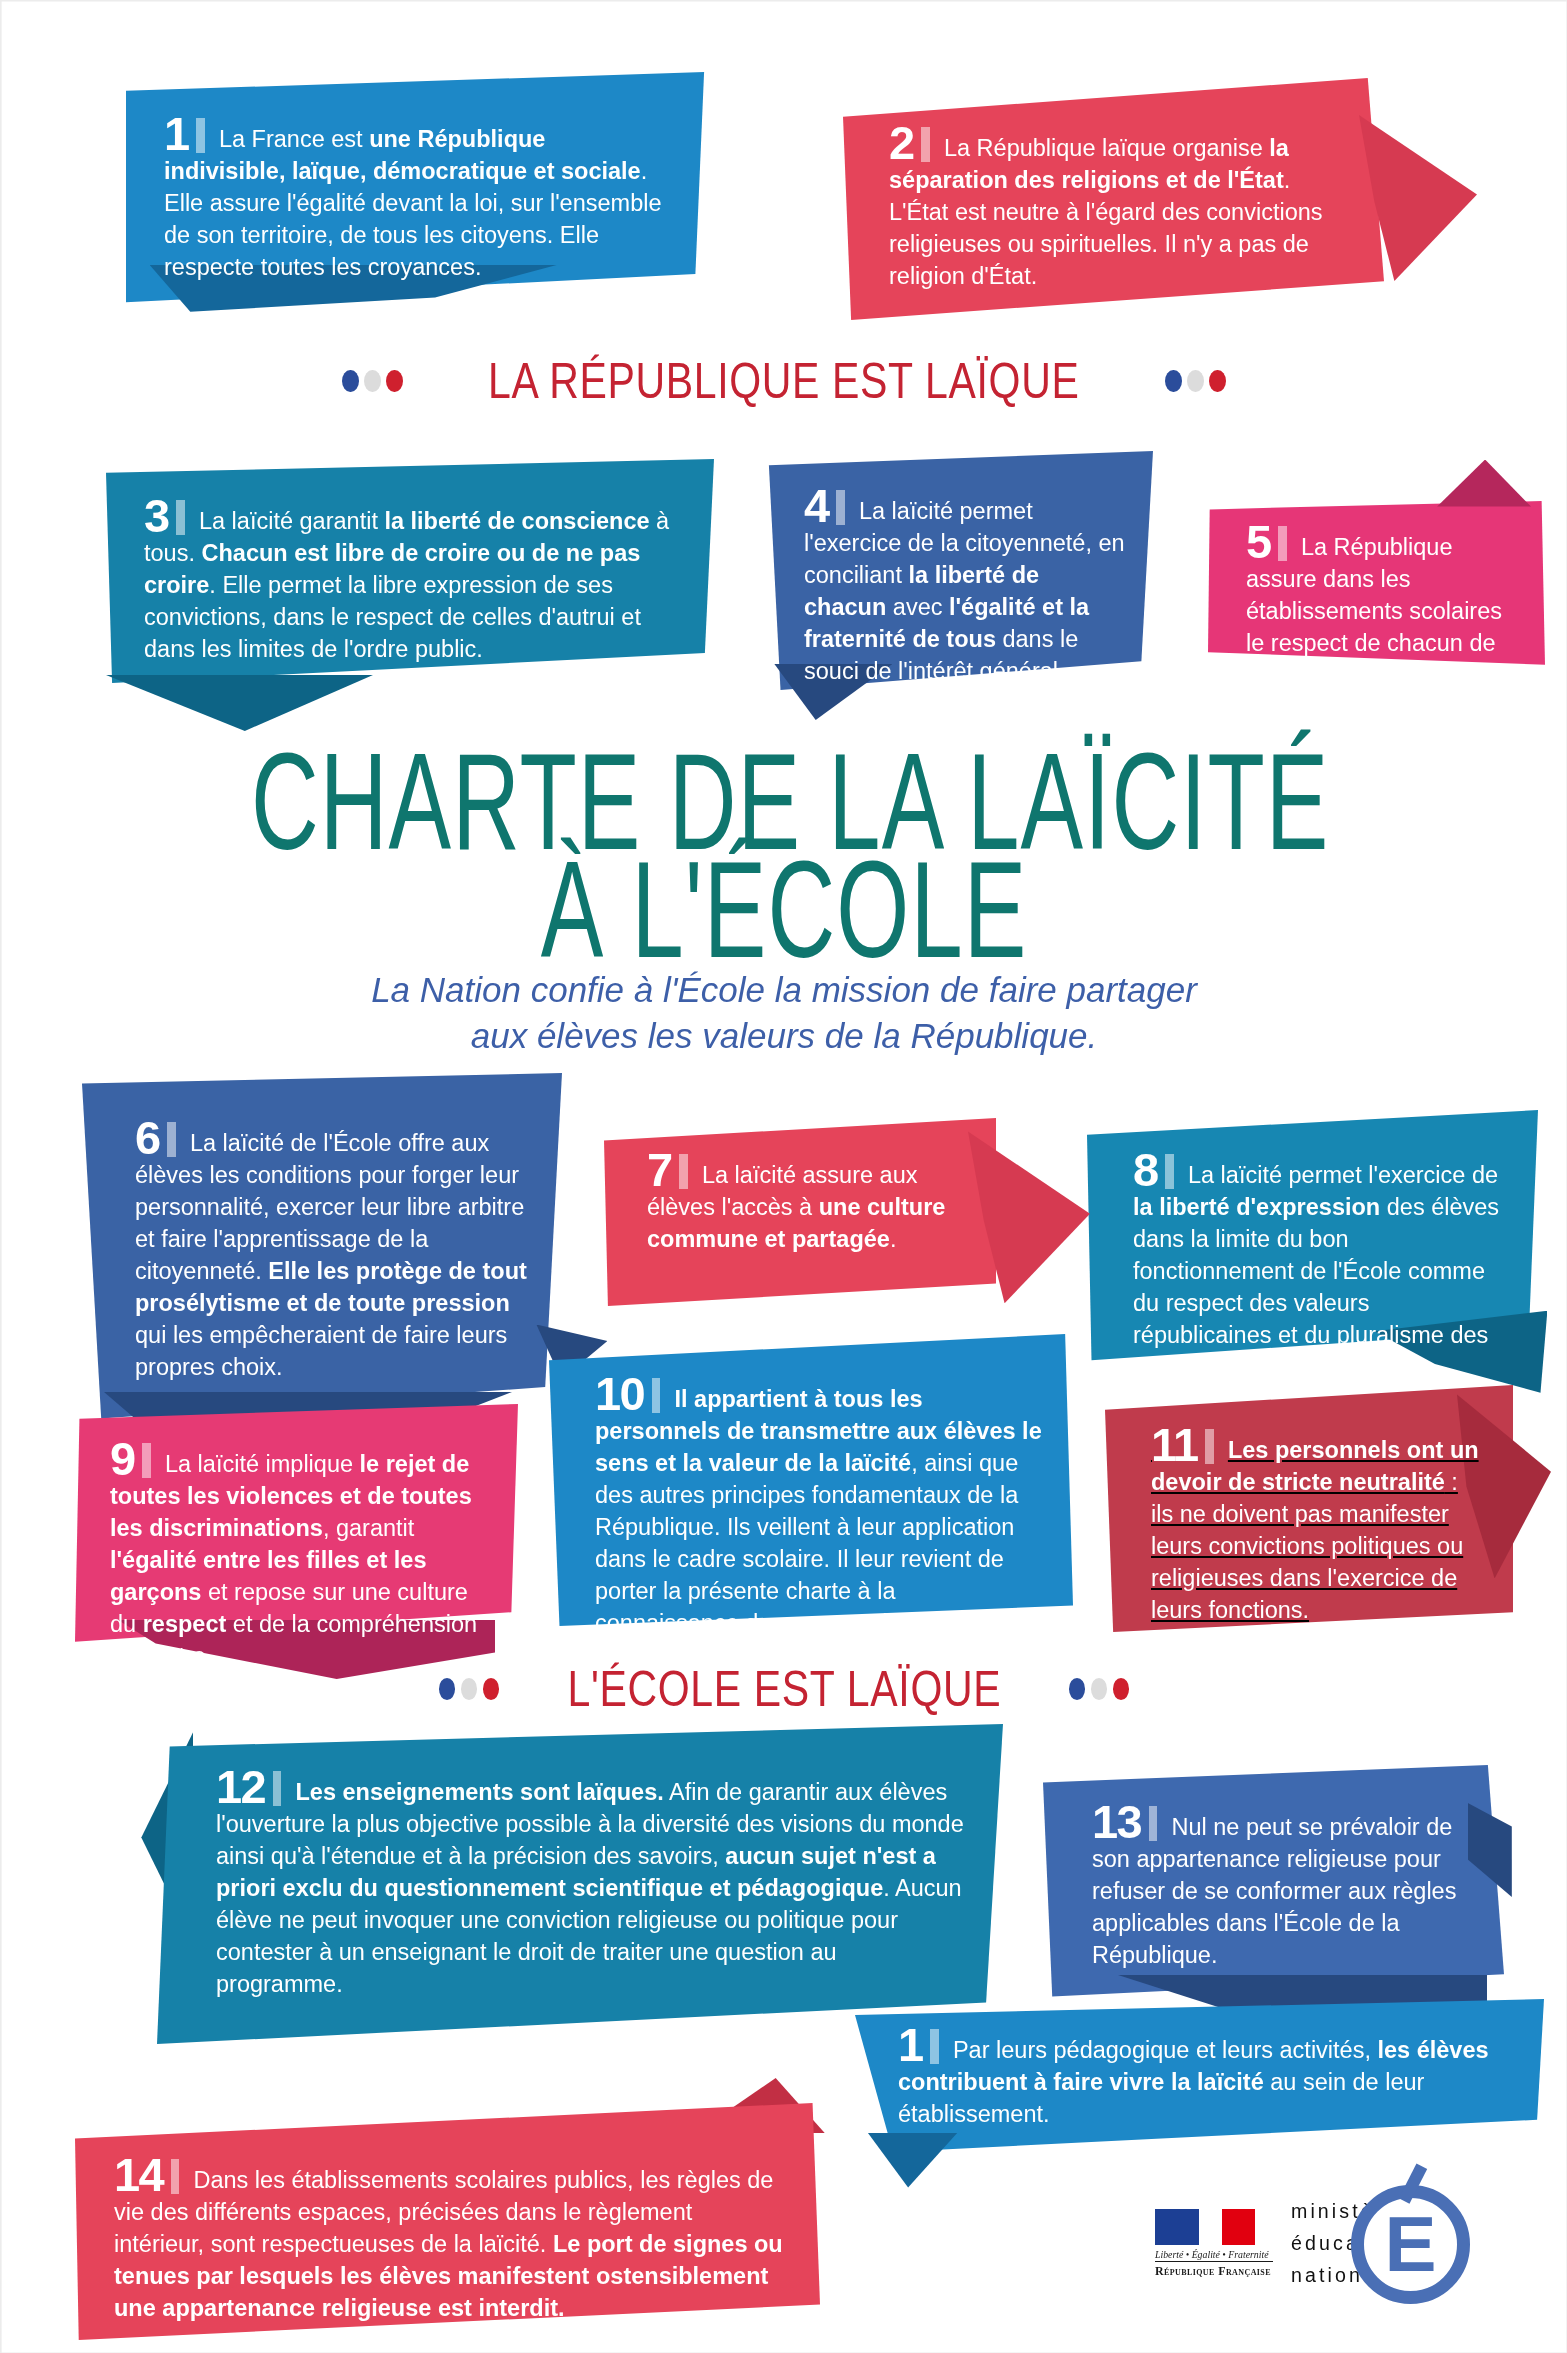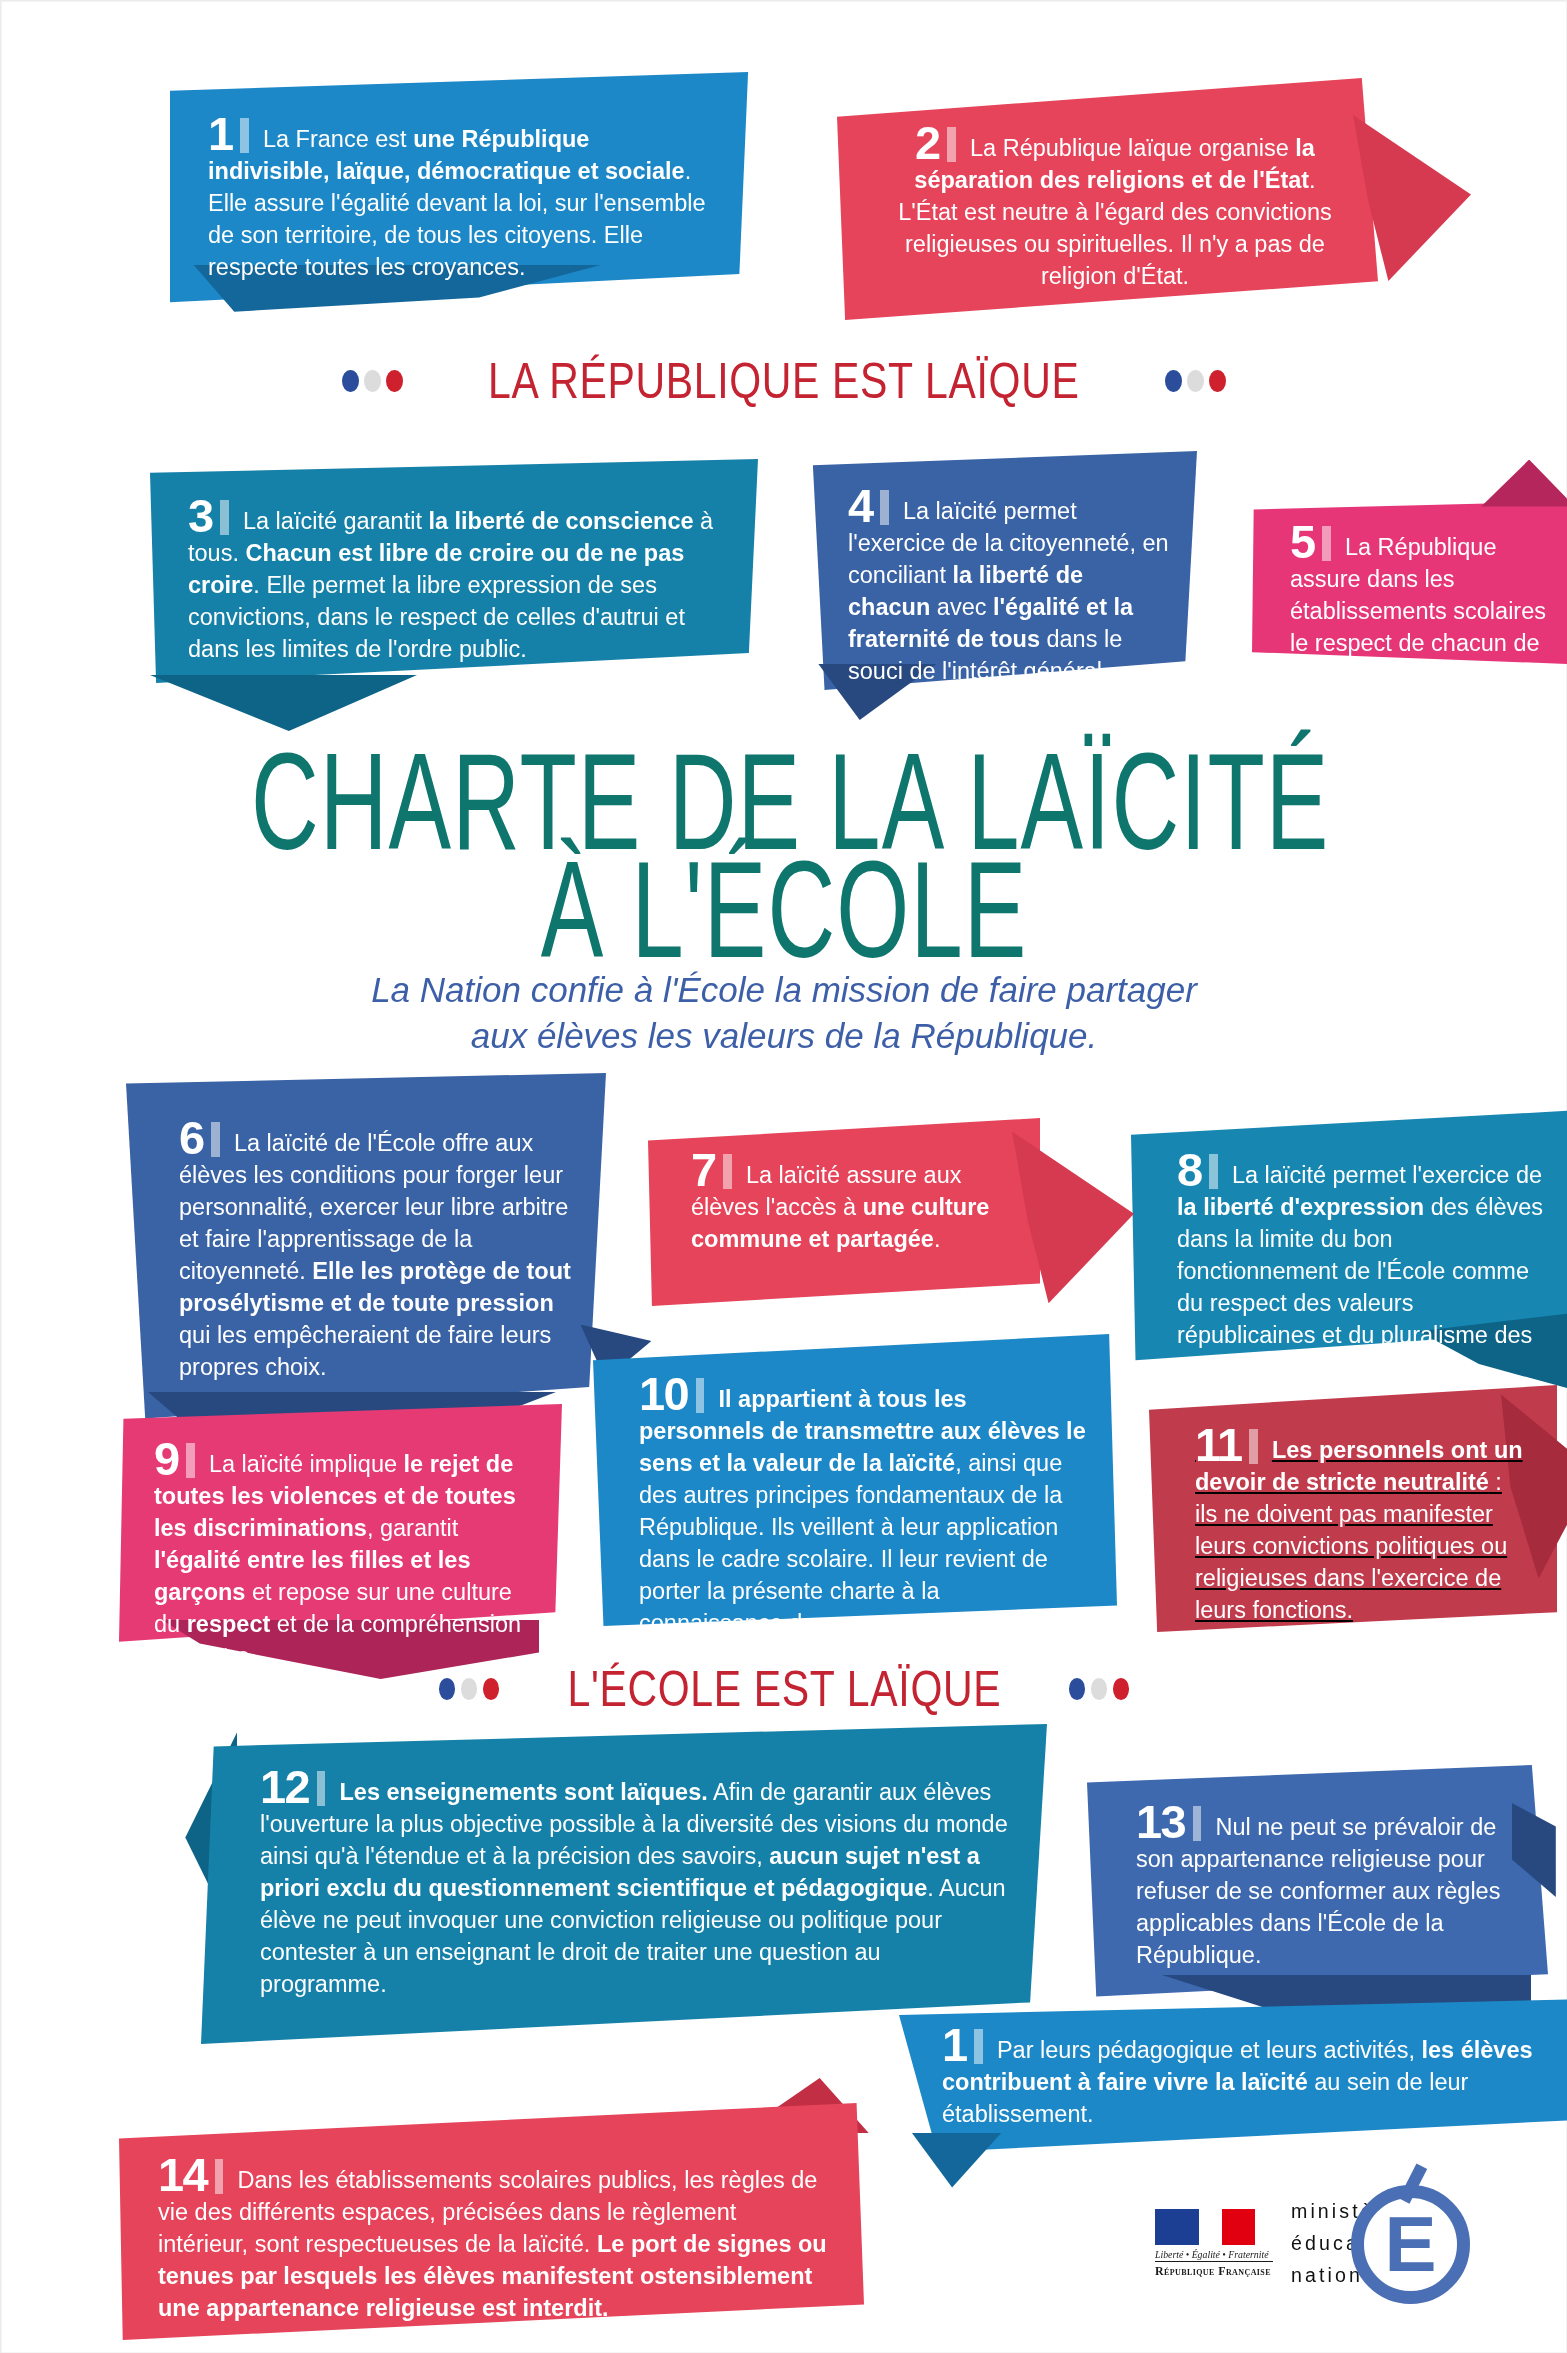--- a/index.html
+++ b/index.html
@@ -1,18 +1,18 @@
 <!DOCTYPE html>
 <html lang="fr" style="font-size:12.6px"><head>
 <meta charset="utf-8">
 <style>
   html,body{margin:0;padding:0;background:#fff;}
   .poster{position:relative;width:1568px;height:2354px;background:#ffffff;overflow:hidden;
           font-family:"Liberation Sans", sans-serif; box-shadow:inset 0 0 0 1.6px #ececec;}
-  .banner{position:absolute;margin-left:44px;}
+  .banner{position:absolute;}
   .bg{position:absolute;left:0;top:0;right:0;bottom:0;}
   .fold{position:absolute;}
   .content{position:relative;color:#fff;font-size:23.5px;line-height:32px;z-index:2;}
   .content .b{font-weight:700;}
   .num{font-weight:700;font-size:47px;line-height:0;margin-right:7.8px;vertical-align:-3.1px;letter-spacing:-1.6px;}
   .numbar{display:inline-block;width:8.6px;height:35px;background:rgba(255,255,255,.5);
           margin-right:14px;vertical-align:-6.3px;}
   .arrow{position:absolute;z-index:1;}
   
   .sect{position:absolute;left:0;width:100%;display:flex;align-items:center;justify-content:center;gap:20.4px;}
@@ -49,21 +49,21 @@
 <div class="poster">
 
   <div class="banner" style="left:126px;top:72px;width:581px;height:235px;">
     <div class="bg" style="clip-path: polygon(0px 8%, 99.5% 0px, 98% 86%, 0px 98%); background-color: rgb(29, 136, 199);"></div>
     <div class="fold" style="left: 23.5px; bottom: -4.7px; width: 408px; height: 47px; clip-path: polygon(0px 0px, 100% 0px, 70% 70%, 10% 100%); z-index: 0; background-color: rgb(20, 103, 155);"></div>
     <div class="content" style="padding:46px 35px 0 38px;">
       <span class="num">1</span><span class="numbar"></span><span><span>La France est </span><span class="b">une République indivisible, laïque, démocratique et sociale</span><span>. Elle assure l'égalité devant la loi, sur l'ensemble de son territoire, de tous les citoyens. Elle respecte toutes les croyances.</span></span>
     </div>
   </div>
 
-  <div class="banner" style="left:793px;top:78px;width:541px;height:242px;text-align:center;">
+  <div class="banner" style="left:843px;top:78px;width:541px;height:242px;">
     <div class="bg" style="clip-path: polygon(0px 16%, 97% 0px, 100% 84%, 1.5% 100%); background-color: rgb(229, 68, 90);"></div>
     <div class="arrow" style="right: -93px; top: 30px; width: 118px; height: 173px; clip-path: polygon(0px 4%, 100% 50%, 30% 100%, 13% 54%); background-color: rgb(214, 58, 81);"></div>
     <div class="content" style="padding:49px 31px 0 46px;">
       <span class="num">2</span><span class="numbar"></span><span><span>La République laïque organise </span><span class="b">la séparation des religions et de l'État</span><span>. L'État est neutre à l'égard des convictions religieuses ou spirituelles. Il n'y a pas de religion d'État.</span></span>
     </div>
   </div>
 
   <div class="sect" style="top:349px;height:63px;color:#c42332;">
     <span class="dots">
       <span class="dot" style="background-color: rgb(43, 77, 155);"></span>

